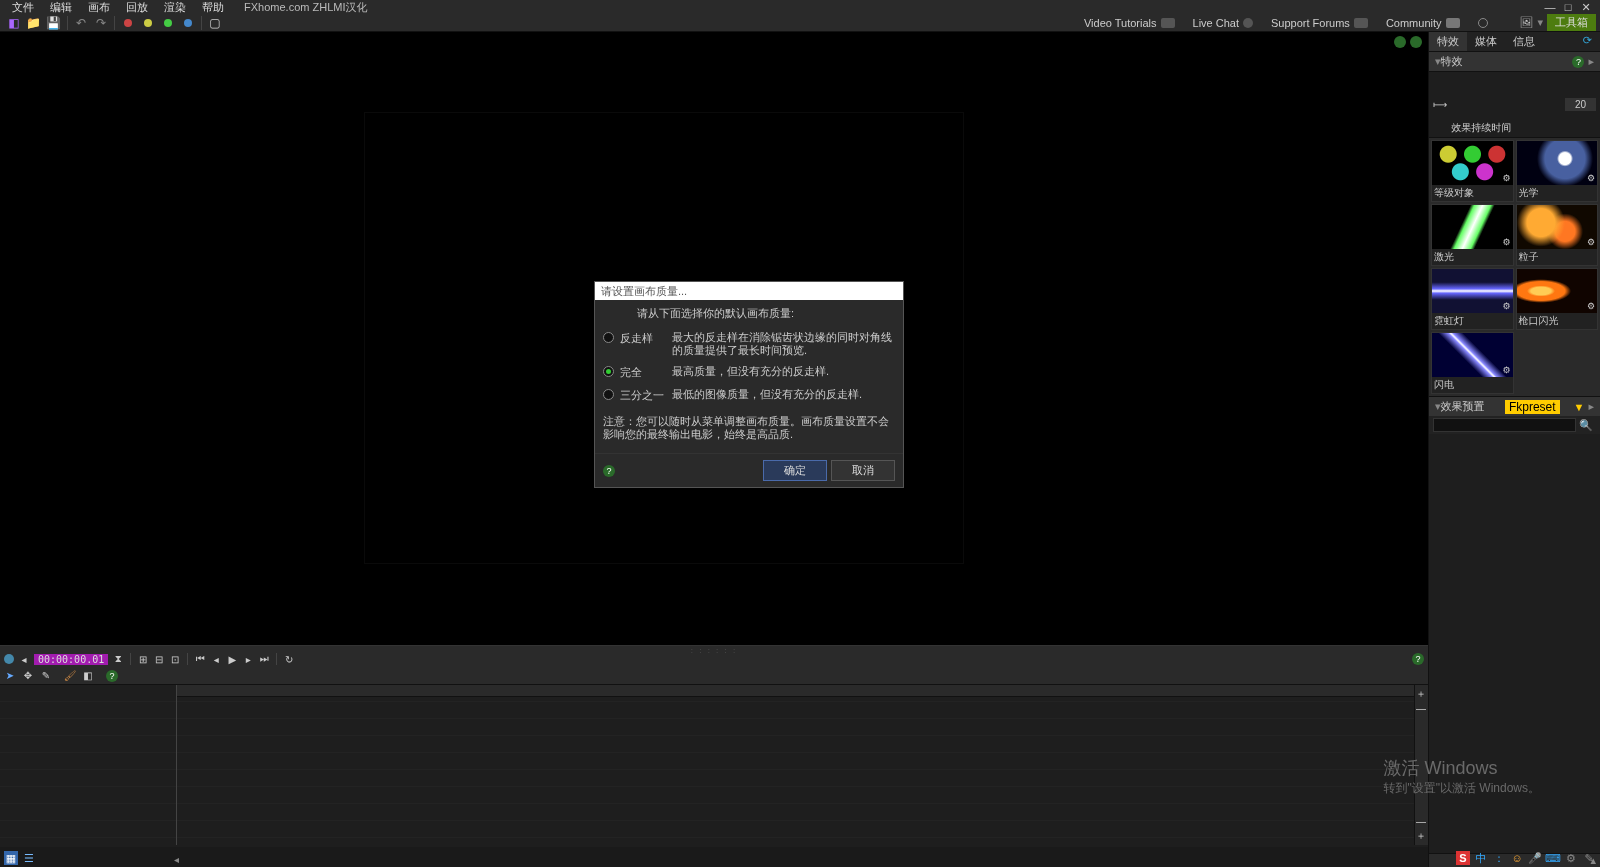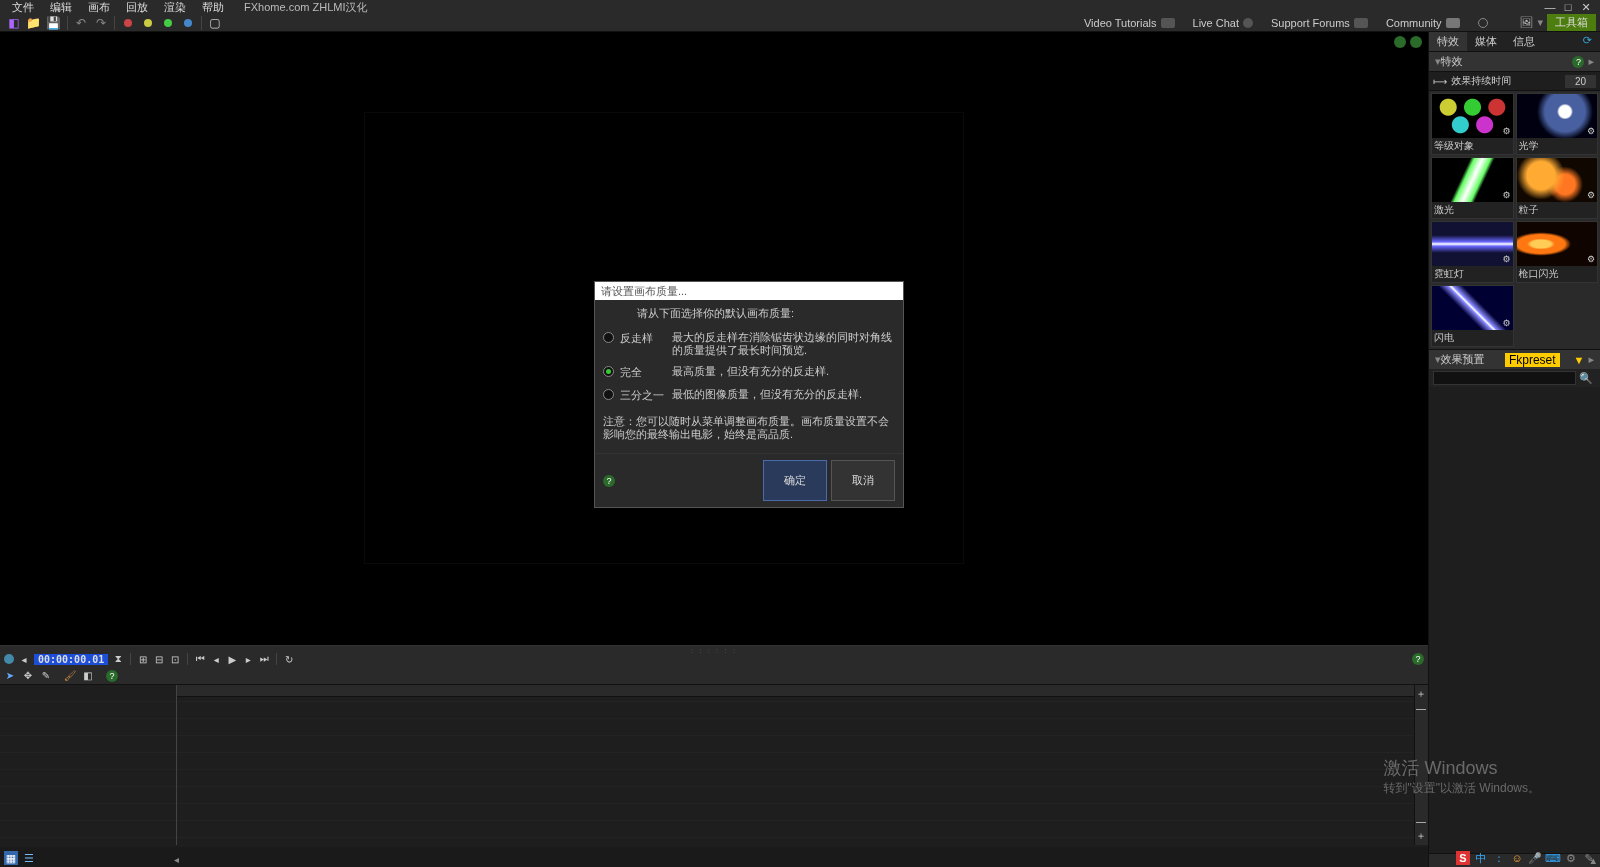--- a/index.html
+++ b/index.html
@@ -73,21 +73,21 @@
   border-left: 1px solid #111;
   display: flex;
   flex-direction: column;
 }
 .rp-tabs { display:flex; background:#222; border-bottom:1px solid #111; }
 .rp-tab { padding:2px 8px; font-size:11px; color:#ccc; cursor:default;}
 .rp-tab.active { background:#333; }
 .rp-section-head { padding:2px 6px; background:#333; border-bottom:1px solid #111; font-size:11px; display:flex; align-items:center;}
 .rp-section-head .rs-sp { flex:1;}
 .rp-row { display:flex; align-items:center; padding:2px 4px; background:#1e1e1e; border-bottom:1px solid #111; font-size:10px;}
-.rp-row .lbl { flex:1; padding-left:4px; }
+.rp-row .lbl { flex:1; padding-left:4px;margin-top:47px; }
 .rp-row .val { background:#333; padding:1px 10px; font-size:10px; }
 .fx-grid { display:grid; grid-template-columns: 1fr 1fr; gap:2px; padding:2px; background:#2a2a2a;}
 .fx-item { background:#000; border:1px solid #333; }
 .fx-thumb { height:44px; display:flex; align-items:center; justify-content:center; position:relative;}
 .fx-thumb .gear { position:absolute; right:2px; bottom:2px; font-size:9px; color:#ccc; }
 .fx-label { font-size:10px; padding:1px 2px; color:#ccc; background:#222;}
 .preset-head { padding:2px 6px; background:#333; border-top:1px solid #111; display:flex; align-items:center; font-size:11px;}
 .preset-head .ps-sp { flex:1; }
 .preset-badge { background:#ffcc00; color:#000; padding:0 4px; font-size:12px; margin-right:14px;}
 .search-row { padding:2px 4px; background:#222; display:flex; align-items:center;}
@@ -115,21 +115,21 @@
 .dlg-heading { font-size:11px; padding:4px 0; color:#ddd;}
 .dlg-instr { font-size:11px; padding:2px 0 6px 0;margin-left:34px; }
 .opt { display:flex; align-items:flex-start; gap:6px; padding:4px 0;}
 .radio { width:11px; height:11px; border-radius:50%; border:1px solid #888; background:#111; display:inline-flex; align-items:center; justify-content:center; flex-shrink:0; margin-top:1px;}
 .radio.sel::after { content:''; width:5px; height:5px; border-radius:50%; background:#3c3; }
 .opt-label { width:46px; flex-shrink:0;}
 .opt-desc { flex:1; color:#ccc; font-size:11px; line-height:13px;}
 .dlg-note { font-size:11px; padding:8px 0 4px 0; color:#ccc; line-height:13px;}
 .dlg-footer { display:flex; align-items:center; padding:6px 8px; border-top:1px solid #333; gap:4px;}
 .dlg-footer .df-sp { flex:1; }
-.dlg-btn { background:#333; border:1px solid #555; color:#ddd; padding:12px 20px; font-size:11px; cursor:default;}
+.dlg-btn { background:#333; border:1px solid #555; color:#ddd; padding:2px 20px; font-size:11px; cursor:default;}
 .dlg-btn.primary { border:1px solid #4a6aaa; background:#2a3a5a;}
 .help-ic { width:12px; height:12px; border-radius:50%; background:#2a6a2a; color:#fff; font-size:9px; display:inline-flex; align-items:center; justify-content:center;}
 
 
 .watermark {
   position:absolute; left:650px; top:372px;
   font-size:40px; color:rgba(180,180,180,0.25);
   font-weight:bold; letter-spacing:2px;
   pointer-events:none;
   line-height:36px;
@@ -143,21 +143,21 @@
   height: 202px;
   background: #1e1e1e;
   border-top: 1px solid #333;
 }
 .timeline .grip { height:5px; background:#2a2a2a; text-align:center; color:#555; font-size:8px; letter-spacing:2px;}
 .tl-toolbar {
   height: 16px;
   background: #2a2a2a;
   display:flex; align-items:center; padding:0 4px; gap:4px;
 }
-.tc { font-family: monospace; font-size:10px; background:#1d4ed8; padding:0 4px; color:#ddd;font-weight:bold;}
+.tc { font-family: monospace; font-size:10px; background:#a21caf; padding:0 4px; color:#ddd;}
 .tl-toolbar .sep2 { width:1px; height:12px; background:#444; margin:0 2px;}
 .play-ic { width:12px; height:12px; color:#ccc; font-size:10px; display:inline-flex; align-items:center; justify-content:center;}
 .tl-tools {
   height: 18px;
   background: #2a2a2a;
   display:flex; align-items:center; padding:0 4px; gap:6px;
   border-bottom:1px solid #111;
 }
 .tl-body {
   position:relative;

